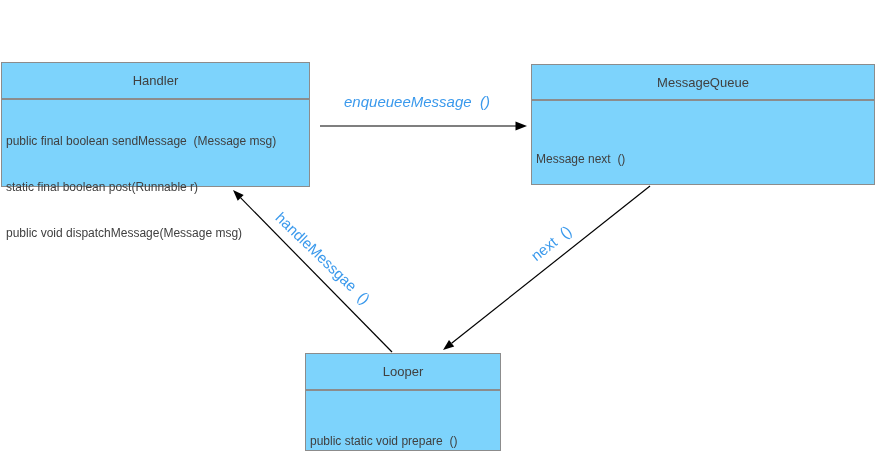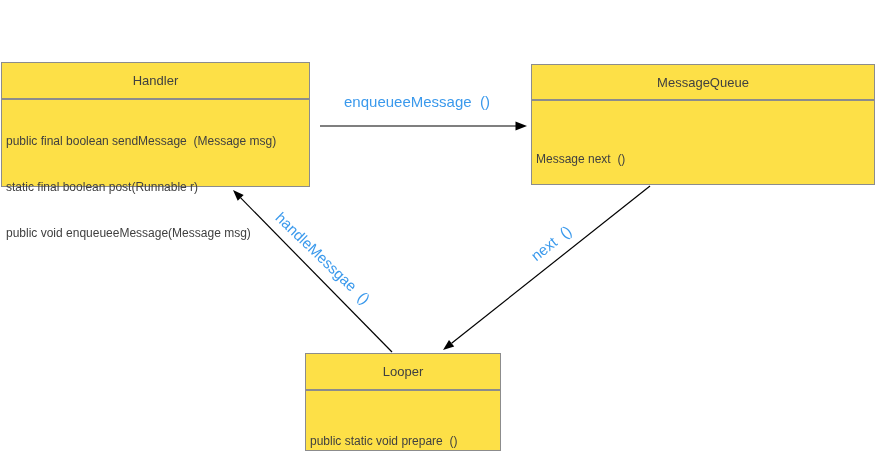--- a/index.html
+++ b/index.html
@@ -12,21 +12,21 @@
     font-family: "Liberation Sans", sans-serif;
   }
   .arrows-layer {
     position: absolute;
     left: 0; top: 0;
     width: 880px; height: 454px;
     pointer-events: none;
   }
   .class-box {
     position: absolute;
-    background: #fde047;
+    background: #7dd3fc;
     border: 1px solid #8c8c8c;
     box-sizing: border-box;
   }
   .class-title {
     display: flex;
     align-items: center;
     justify-content: center;
     border-bottom: 2px solid #8c8c8c;
     font-size: 13px;
     color: #404040;
@@ -47,21 +47,21 @@
   .box-messagequeue .method { line-height: 20px; }
   .box-looper { left: 305px; top: 353px; width: 196px; height: 98px; }
   .box-looper .class-title { height: 37px; }
   .box-looper .class-body { padding: 13px 0 0 4px; }
   .arrow-label {
     position: absolute;
     color: #3a99ec;
     font-size: 15px;
     white-space: pre;
   }
-  .label-enqueue { left: 417px; top: 101px; transform: translate(-50%, -50%); }
+  .label-enqueue { left: 417px; top: 101px; transform: translate(-50%, -50%); font-style: italic; }
   .label-handle  { left: 323px; top: 258px; transform: translate(-50%, -50%) rotate(44deg); }
   .label-next    { left: 551px; top: 243px; transform: translate(-50%, -50%) rotate(-38.5deg); }
 </style>
 </head>
 <body>
 
 <div class="canvas">
 
   <svg class="arrows-layer" viewBox="0 0 880 454" xmlns="http://www.w3.org/2000/svg">
 
@@ -79,21 +79,21 @@
       <line x1="650" y1="186" x2="451.6" y2="343.2" stroke="#000000" stroke-width="1.2"></line>
       <polygon points="443,350 449,339.9 454.2,346.5" fill="#000000"></polygon>
     </g>
   </svg>
 
   <div class="class-box box-handler">
     <div class="class-title">Handler</div>
     <div class="class-body">
       <div class="method">public final boolean sendMessage  (Message msg)</div>
       <div class="method">static final boolean post(Runnable r)</div>
-      <div class="method">public void enqueueeMessage(Message msg)</div>
+      <div class="method">public void dispatchMessage(Message msg)</div>
     </div>
   </div>
 
   <div class="class-box box-messagequeue">
     <div class="class-title">MessageQueue</div>
     <div class="class-body">
       <div class="method">Message next  ()</div>
     </div>
   </div>
 

